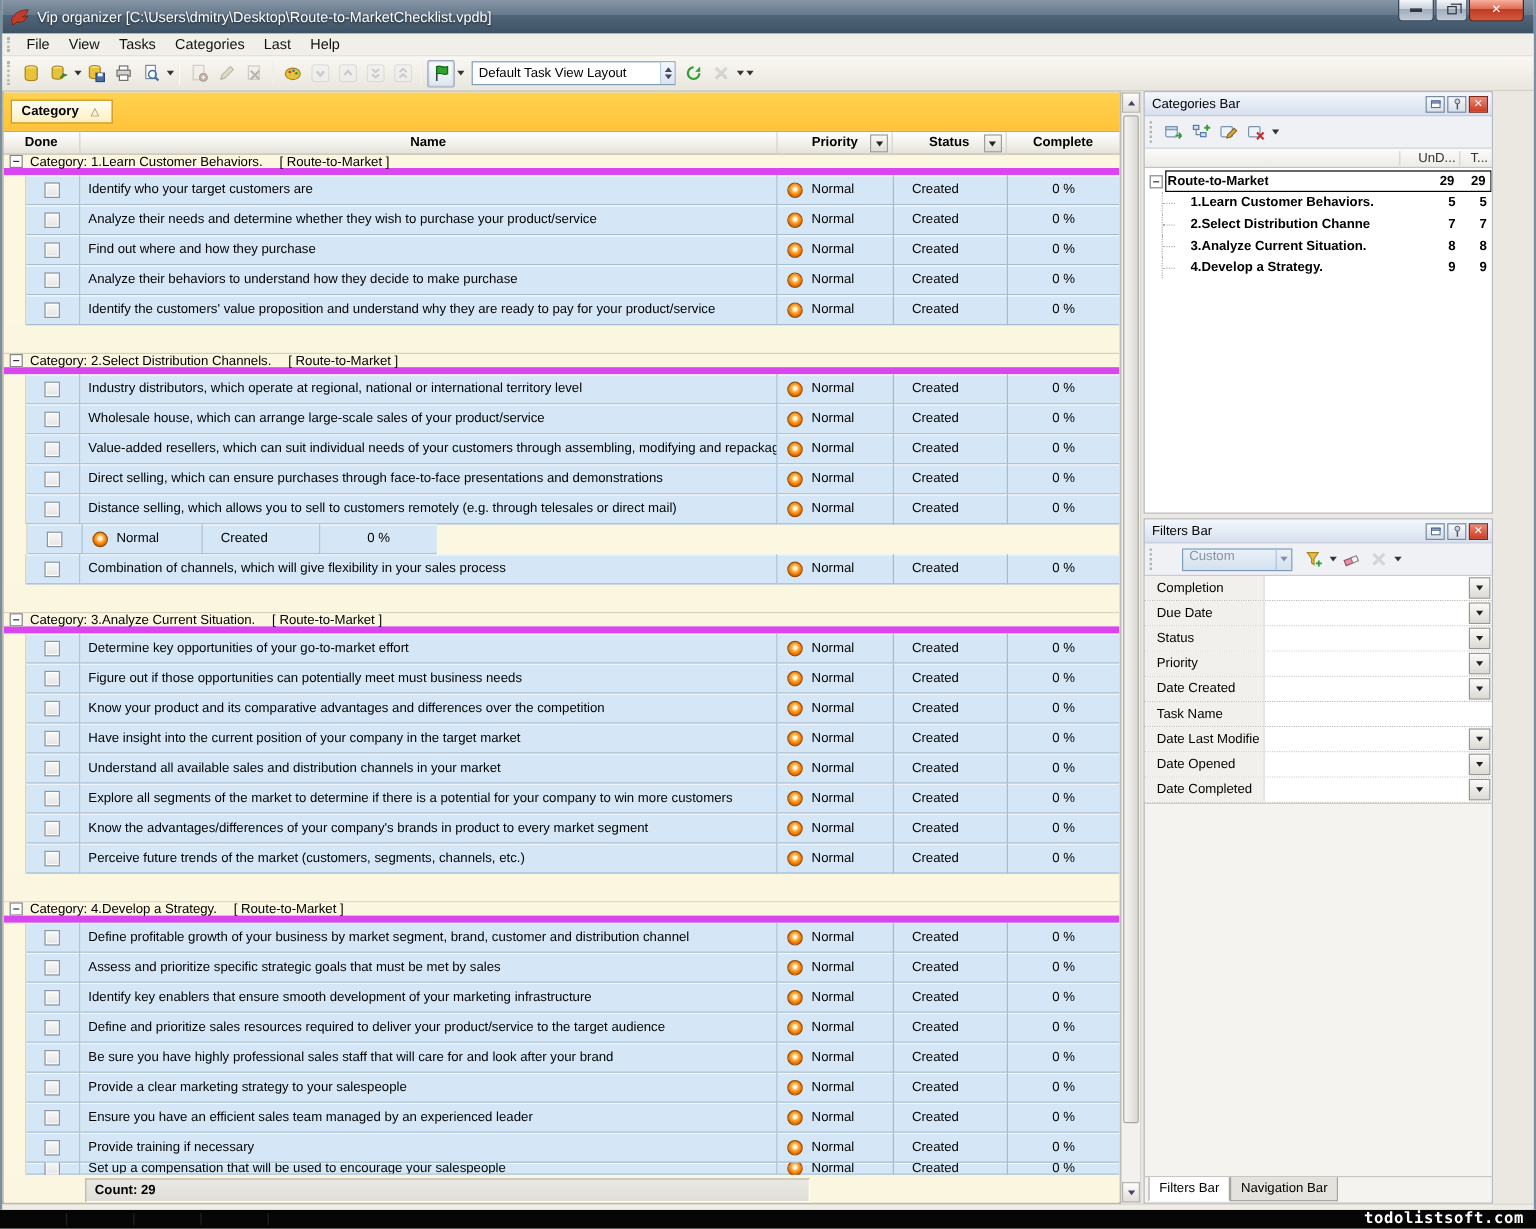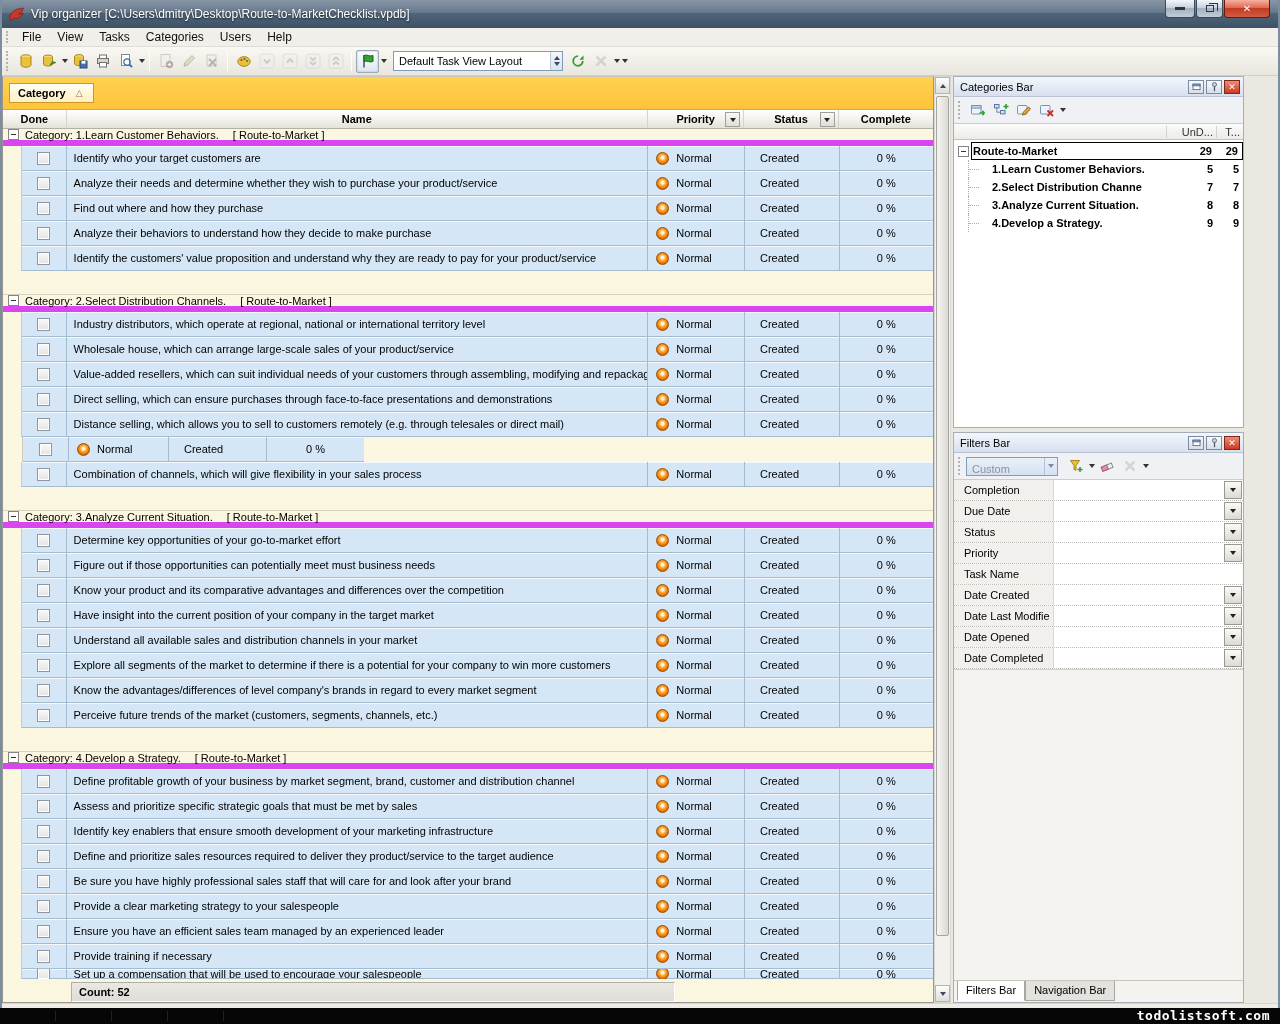--- a/index.html
+++ b/index.html
@@ -104,21 +104,21 @@
   .trrow { height:18px; display:flex; align-items:center; font-weight:bold; font-size:11px; white-space:nowrap; }
   .trrow .exp { margin:0 2px 0 4px; }
   .conn { width:24px; height:100%; border-left:1px dotted #B0AEA8; margin-left:14px; flex:none; position:relative; }
   .conn:before { content:""; position:absolute; top:50%; left:0; width:10px; height:1px; border-top:1px dotted #B0AEA8; }
   .selbox { flex:1; display:flex; align-items:center; border:1px solid #000; background:#fff; height:18px; padding-left:1px; }
   .tlabel { overflow:hidden; }
   .tval { margin-left:auto; width:46px; text-align:right; padding-right:4px; flex:none; }
   .tval2 { width:26px; text-align:right; padding-right:4px; flex:none; }
   .trrow .tail { margin-left:auto; display:flex; }
 
-  #filters-combo { width:92px; height:19px; border:1px solid #7F9DB9; background:linear-gradient(#EAF0F8,#D5E1F0); color:#8A93A2; display:flex; align-items:flex-end; margin-left:0; }
+  #filters-combo { width:92px; height:19px; border:1px solid #7F9DB9; background:linear-gradient(#EAF0F8,#D5E1F0); color:#8A93A2; display:flex; align-items:flex-start; margin-left:19px; }
   #filters-combo .val { flex:1; padding-left:5px; }
   #filters-combo .dd { width:13px; height:100%; border-left:1px solid #AEC2D8; display:flex; align-items:center; justify-content:center; }
   #filter-grid { flex:none; background:#fff; border-bottom:1px solid #D0CEC8; }
   .frow { height:21px; display:flex; align-items:stretch; border-bottom:1px dotted #BCBAB4; }
   .flabel { width:100px; padding-left:10px; background:#F1F0ED; display:flex; align-items:center; border-right:1px solid #DAD8D2; white-space:nowrap; overflow:hidden; }
   .fval { flex:1; background:#fff; }
   .fdrop { width:18px; margin:1px; background:linear-gradient(#FAFAF8,#DCDAD4); border:1px solid #9A9890; display:flex; align-items:center; justify-content:center; }
   .fdrop .tri-dn { border-top-color:#222; }
   #filter-filler { flex:1; background:#F4F3F0; }
   #bottom-tabs { height:22px; flex:none; background:#F4F3F0; border-top:1px solid #C8C6C0; display:flex; padding:0 0 0 3px; }
@@ -151,21 +151,21 @@
       <div class="wbtn close">✕</div>
     </div>
   </div>
 
   <div id="menubar">
       <span class="grip"></span>
       <div class="mitem">File</div>
       <div class="mitem">View</div>
       <div class="mitem">Tasks</div>
       <div class="mitem">Categories</div>
-      <div class="mitem">Users</div>
+      <div class="mitem">Last</div>
       <div class="mitem">Help</div>
     </div>
 
   <div id="toolbar">
     <span class="grip"></span>
     <span id="tb-main" style="display:flex;align-items:center;">
         <span class="tbtn">
           <span style="display: inline-flex;">
             <svg viewBox="0 0 16 16">
               <ellipse cx="8" cy="4" rx="5" ry="2.2" fill="#F5DD70" stroke="#A8851E"></ellipse>
@@ -746,21 +746,21 @@
                 </span>
                 <span class="ptxt">Created</span>
               </div>
               <div class="cell c-comp">0 %</div>
             </div>
             <div class="trow">
               <div class="c-ind"></div>
               <div class="cell c-done">
                 <span class="cb"></span>
               </div>
-              <div class="cell c-name">Know the advantages/differences of level company's brands in regard to every market segment</div>
+              <div class="cell c-name">Know the advantages/differences of your company's brands in product to every market segment</div>
               <div class="cell c-pri">
                 <span class="pri"></span>
                 <span class="ptxt">Normal</span>
               </div>
               <div class="cell c-status">
                 <span style="display: inline-flex;">
                   <svg viewBox="0 0 13 15">
                     <path d="M1 1h7l4 4v9H1z" fill="#fff" stroke="#5A7FA8"></path>
                     <path d="M8 1v4h4" fill="#D8E6F4" stroke="#5A7FA8"></path>
                   </svg>
@@ -857,21 +857,21 @@
                 </span>
                 <span class="ptxt">Created</span>
               </div>
               <div class="cell c-comp">0 %</div>
             </div>
             <div class="trow">
               <div class="c-ind"></div>
               <div class="cell c-done">
                 <span class="cb"></span>
               </div>
-              <div class="cell c-name">Define and prioritize sales resources required to deliver they product/service to the target audience</div>
+              <div class="cell c-name">Define and prioritize sales resources required to deliver your product/service to the target audience</div>
               <div class="cell c-pri">
                 <span class="pri"></span>
                 <span class="ptxt">Normal</span>
               </div>
               <div class="cell c-status">
                 <span style="display: inline-flex;">
                   <svg viewBox="0 0 13 15">
                     <path d="M1 1h7l4 4v9H1z" fill="#fff" stroke="#5A7FA8"></path>
                     <path d="M8 1v4h4" fill="#D8E6F4" stroke="#5A7FA8"></path>
                   </svg>
@@ -979,21 +979,21 @@
                   <svg viewBox="0 0 13 15">
                     <path d="M1 1h7l4 4v9H1z" fill="#fff" stroke="#5A7FA8"></path>
                     <path d="M8 1v4h4" fill="#D8E6F4" stroke="#5A7FA8"></path>
                   </svg>
                 </span>
                 <span class="ptxt">Created</span>
               </div>
               <div class="cell c-comp">0 %</div>
             </div>
             <div class="crow">
-              <div class="cbox">Count: 52</div>
+              <div class="cbox">Count: 29</div>
             </div>
           </div>
       </div>
       <div id="vscroll">
         <div class="sb-btn">
             <span class="tri-up"></span>
           </div>
         <div class="sb-thumb"></div>
         <div class="sb-rest"></div>
         <div class="sb-btn">
@@ -1233,29 +1233,29 @@
               </div>
             </div>
             <div class="frow">
               <div class="flabel">Priority</div>
               <div class="fval"></div>
               <div class="fdrop">
                 <span class="tri-dn"></span>
               </div>
             </div>
             <div class="frow">
-              <div class="flabel">Task Name</div>
-              <div class="fval"></div>
-            </div>
-            <div class="frow">
               <div class="flabel">Date Created</div>
               <div class="fval"></div>
               <div class="fdrop">
                 <span class="tri-dn"></span>
               </div>
+            </div>
+            <div class="frow">
+              <div class="flabel">Task Name</div>
+              <div class="fval"></div>
             </div>
             <div class="frow">
               <div class="flabel">Date Last Modifie</div>
               <div class="fval"></div>
               <div class="fdrop">
                 <span class="tri-dn"></span>
               </div>
             </div>
             <div class="frow">
               <div class="flabel">Date Opened</div>

